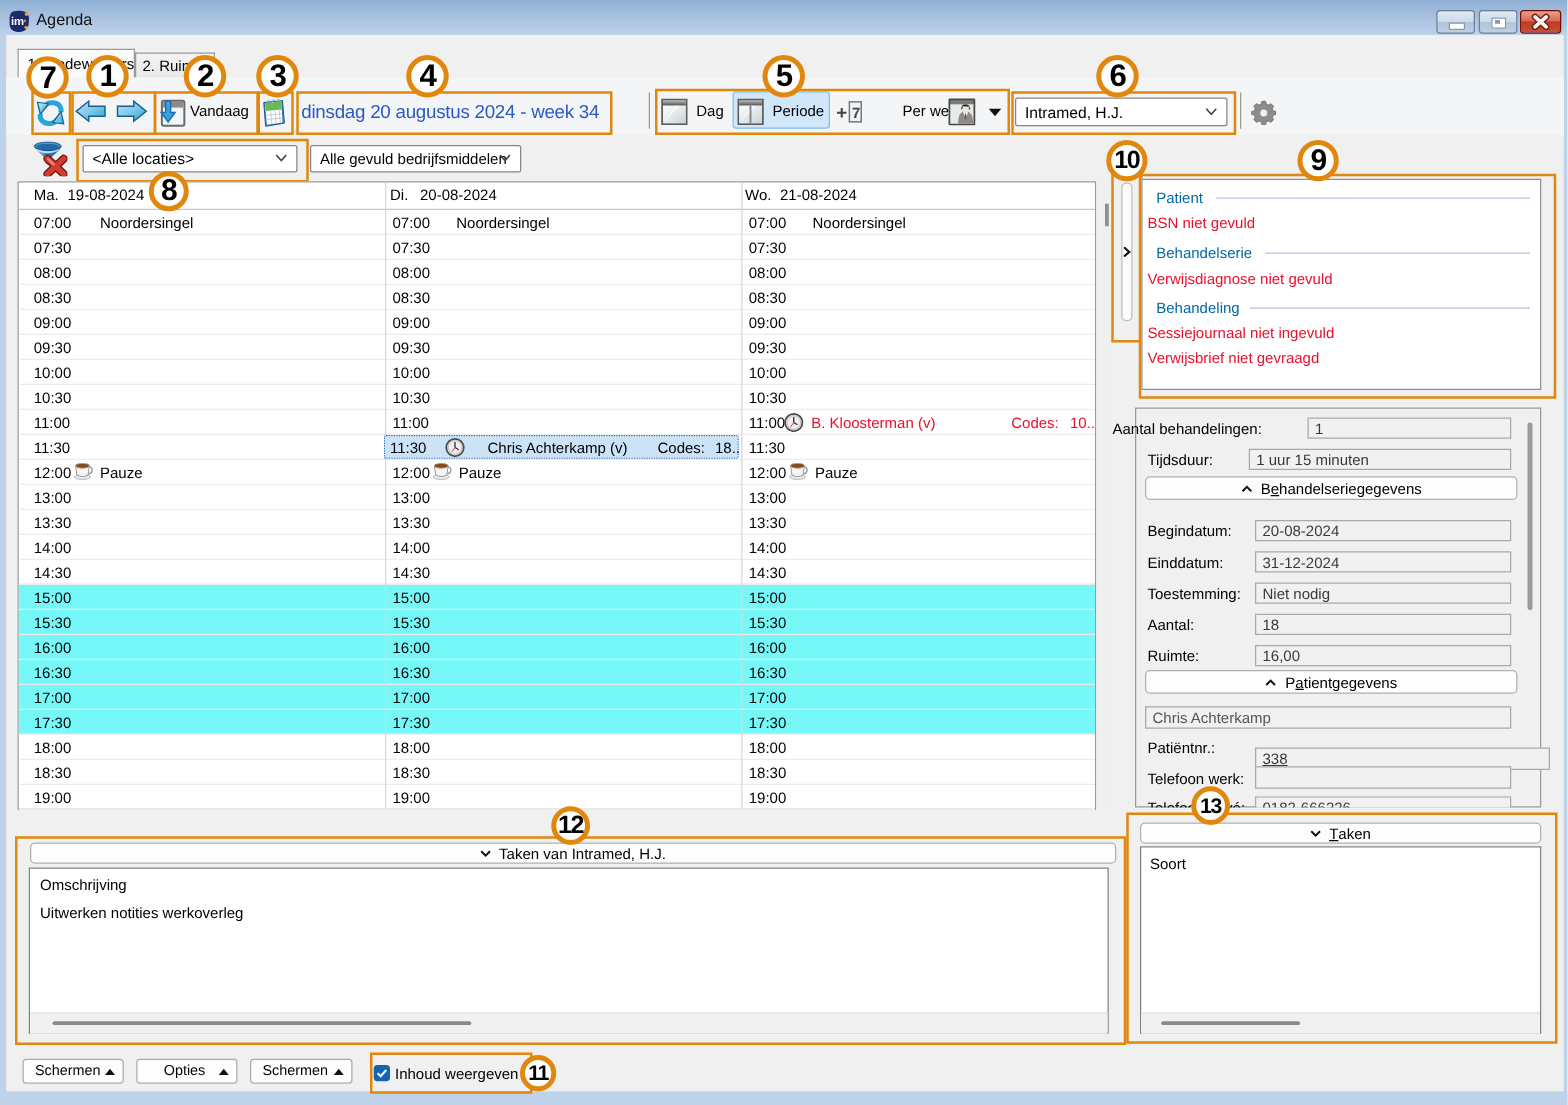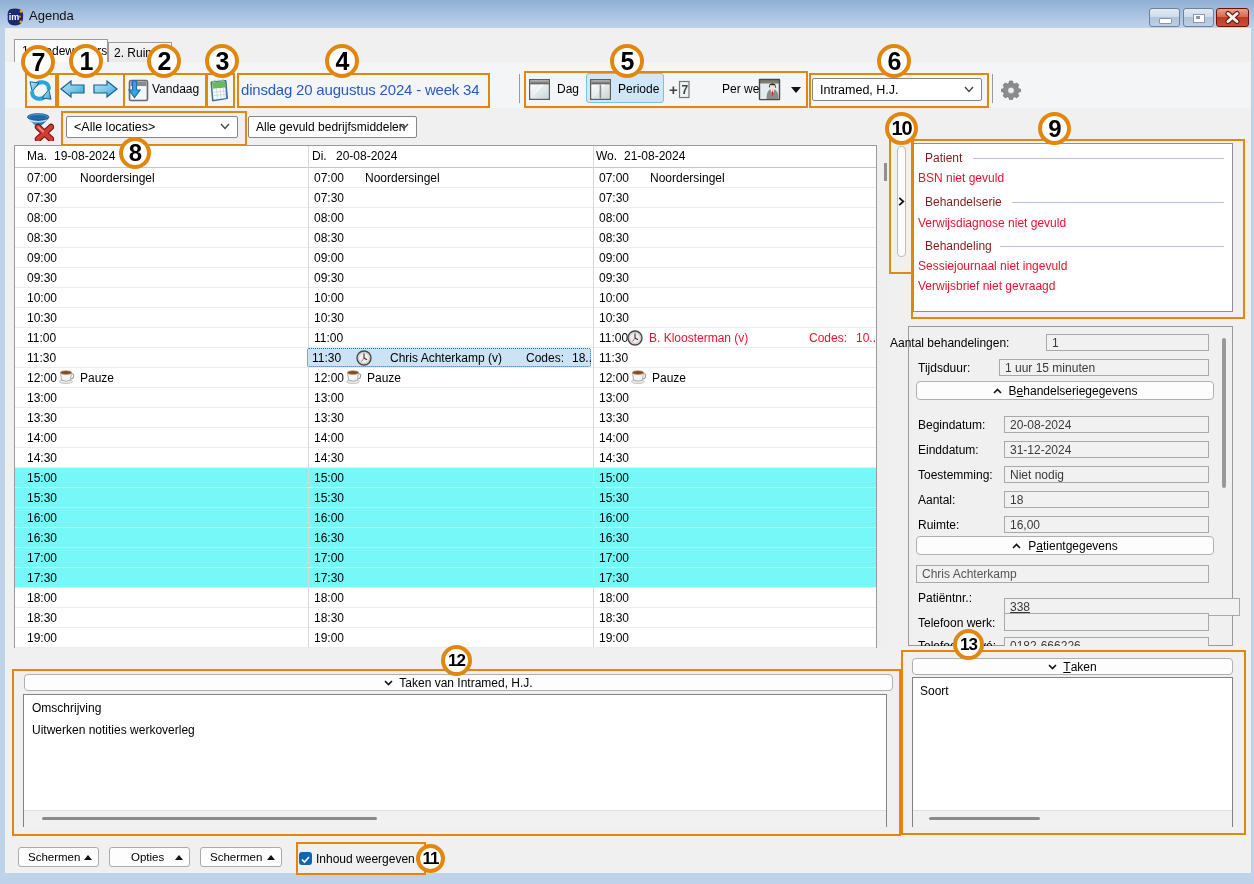--- a/index.html
+++ b/index.html
@@ -14,21 +14,21 @@
 .combo .chev{position:absolute;right:7px;top:50%;margin-top:-4px;}
 .inp{position:absolute;background:#f1f1f1;border:1px solid #a9a9a9;box-sizing:border-box;
  font-size:12px;color:#3a3a3a;padding-left:5px;display:flex;align-items:center;}
 .hdrbar{position:absolute;background:#fdfdfd;border:1px solid #b0b0b0;border-radius:4px;
  box-sizing:border-box;display:flex;align-items:center;justify-content:center;
  font-size:12px;color:#000;}
 .btn{position:absolute;background:#fdfdfd;border:1px solid #ababab;border-radius:3px;
  box-sizing:border-box;font-size:11.5px;color:#000;display:flex;align-items:center;}
 .lbl{position:absolute;font-size:12px;color:#000;white-space:nowrap;}
 .red{color:#e8112d;}
-.bluh{color:#7f1d1d;}
+.bluh{color:#0369a1;}
 </style></head><body>
 
 <div class="ab" style="left:0;top:0;width:1254px;height:28px;background:linear-gradient(180deg,#8fafd3 0%,#a6c0df 45%,#bed2eb 100%);"></div>
 <div class="ab" style="left:0;top:28px;width:5px;height:856px;background:#bed3ea;"></div>
 <div class="ab" style="left:1251px;top:28px;width:3px;height:856px;background:#bed3ea;"></div>
 <div class="ab" style="left:0;top:873px;width:1254px;height:11px;background:#bed3ea;"></div>
 <svg class="ab" style="left:7px;top:8px;" width="17" height="18" viewBox="0 0 17 18">
 <path d="M2.5 1.5 Q8 -0.5 13.5 1.5 Q17 4 16 9 Q16.5 14 12.5 16.5 Q8 18.5 3.5 16.5 Q0 14.5 0.8 9 Q0 4 2.5 1.5 Z" fill="#1b2a6b"></path>
 <circle cx="14.2" cy="3.2" r="1.5" fill="#f7a01d"></circle>
 <circle cx="13.8" cy="13.8" r="1.3" fill="#f7a01d"></circle>
@@ -348,14 +348,14 @@
 <div class="callout" style="left:21px;top:45px;width:26px;height:26px;font-size:25px;letter-spacing:-1px;">7</div>
 <div class="callout" style="left:69px;top:44px;width:26px;height:26px;font-size:25px;letter-spacing:-1px;">1</div>
 <div class="callout" style="left:147px;top:44px;width:26px;height:26px;font-size:25px;letter-spacing:-1px;">2</div>
 <div class="callout" style="left:205px;top:44px;width:26px;height:26px;font-size:25px;letter-spacing:-1px;">3</div>
 <div class="callout" style="left:325px;top:44px;width:26px;height:26px;font-size:25px;letter-spacing:-1px;">4</div>
 <div class="callout" style="left:610px;top:44px;width:26px;height:26px;font-size:25px;letter-spacing:-1px;">5</div>
 <div class="callout" style="left:877px;top:44px;width:26px;height:26px;font-size:25px;letter-spacing:-1px;">6</div>
 <div class="callout" style="left:119px;top:137px;width:24px;height:24px;font-size:24px;letter-spacing:-1px;">8</div>
 <div class="callout" style="left:885px;top:112px;width:25px;height:25px;font-size:20px;letter-spacing:-1px;">10</div>
 <div class="callout" style="left:1038px;top:112px;width:25px;height:25px;font-size:24px;letter-spacing:-1px;">9</div>
-<div class="callout" style="left:441px;top:645px;width:23px;height:23px;font-size:17px;letter-spacing:-1px;">12</div>
+<div class="callout" style="left:441px;top:645px;width:23px;height:23px;font-size:20px;letter-spacing:-1px;">12</div>
 <div class="callout" style="left:953px;top:629px;width:23px;height:23px;font-size:17px;letter-spacing:-1px;">13</div>
 <div class="callout" style="left:416px;top:844px;width:21px;height:21px;font-size:17px;letter-spacing:-1px;">11</div>
 </body></html>

